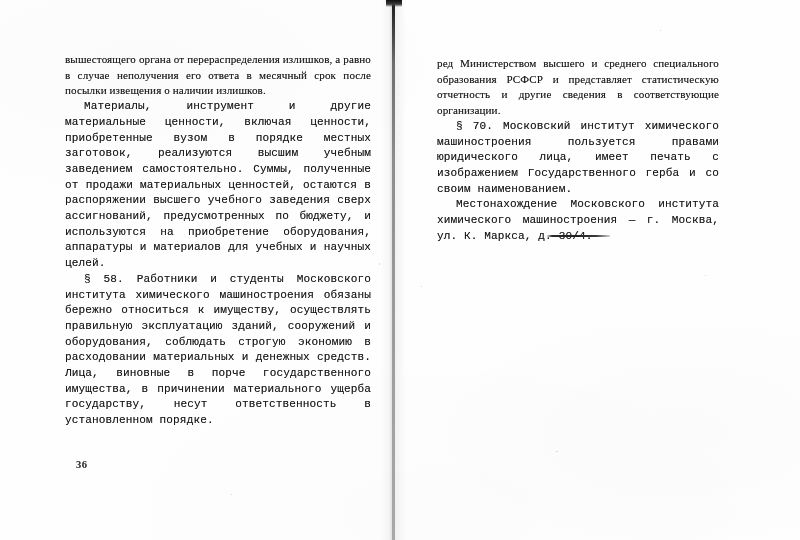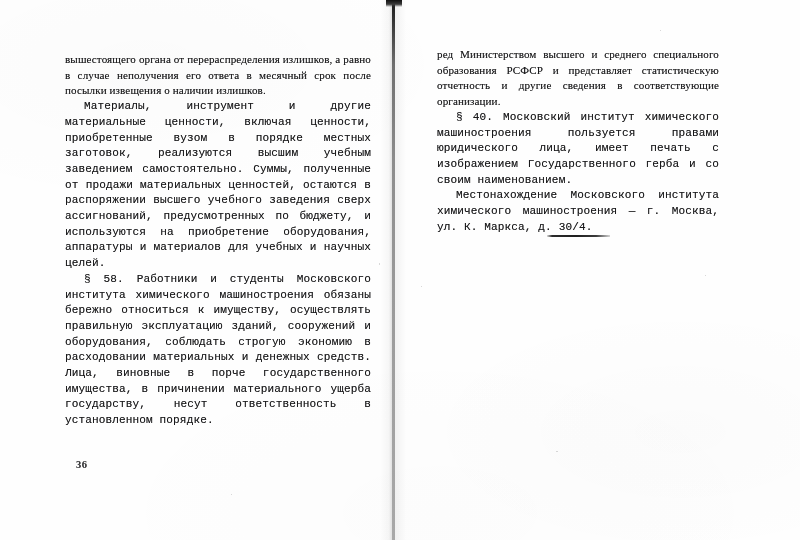--- a/index.html
+++ b/index.html
@@ -79,21 +79,21 @@
   .column {
     position: absolute;
     color: #18181a;
     font-size: 11.1px;
     line-height: 15.7px;
     text-align: justify;
     text-justify: inter-word;
     letter-spacing: 0.1px;
   }
   #left-column  { left: 65px;  top: 52px; width: 306px; }
-  #right-column { left: 437px; top: 47px; width: 282px; }
+  #right-column { left: 437px; top: 56px; width: 282px; }
 
   .para {
     margin: 0;
     text-align: justify;
   }
   .para.indent { text-indent: 19px; font-family: Liberation Mono, monospace; }
   .para.last-line-left { text-align-last: left; }
 
   
   .column, #page-number {
@@ -148,21 +148,21 @@
   </div>
 
   <div id="page-number">36</div>
 
   <div id="gutter-shadow"></div>
   <div id="gutter-line"></div>
   <div id="gutter-cap"></div>
 
   <div id="right-column" class="column">
     <p class="para last-line-left">ред Министерством высшего и среднего специального образования РСФСР и представляет статистическую отчетность и другие сведения в соответствующие организации.</p>
-    <p class="para indent last-line-left">§ 40. Московский институт химического машиностроения пользуется правами юридического лица, имеет печать с изображением Государственного герба и со своим наименованием.</p>
+    <p class="para indent last-line-left">§ 70. Московский институт химического машиностроения пользуется правами юридического лица, имеет печать с изображением Государственного герба и со своим наименованием.</p>
     <p class="para indent last-line-left">Местонахождение Московского института химического машиностроения — г. Москва, ул. К. Маркса, д. 30/4.</p>
   </div>
 
   <div id="section-rule"></div>
 
   <span class="speckle" style="left:108px;  top:122px; width:1px; height:1px;"></span>
   <span class="speckle" style="left:379px;  top:263px; width:1px; height:2px;"></span>
   <span class="speckle" style="left:421px;  top:286px; width:1px; height:1px;"></span>
   <span class="speckle" style="left:660px;  top:30px;  width:1px; height:1px;"></span>
   <span class="speckle" style="left:705px;  top:275px; width:1px; height:1px;"></span>

